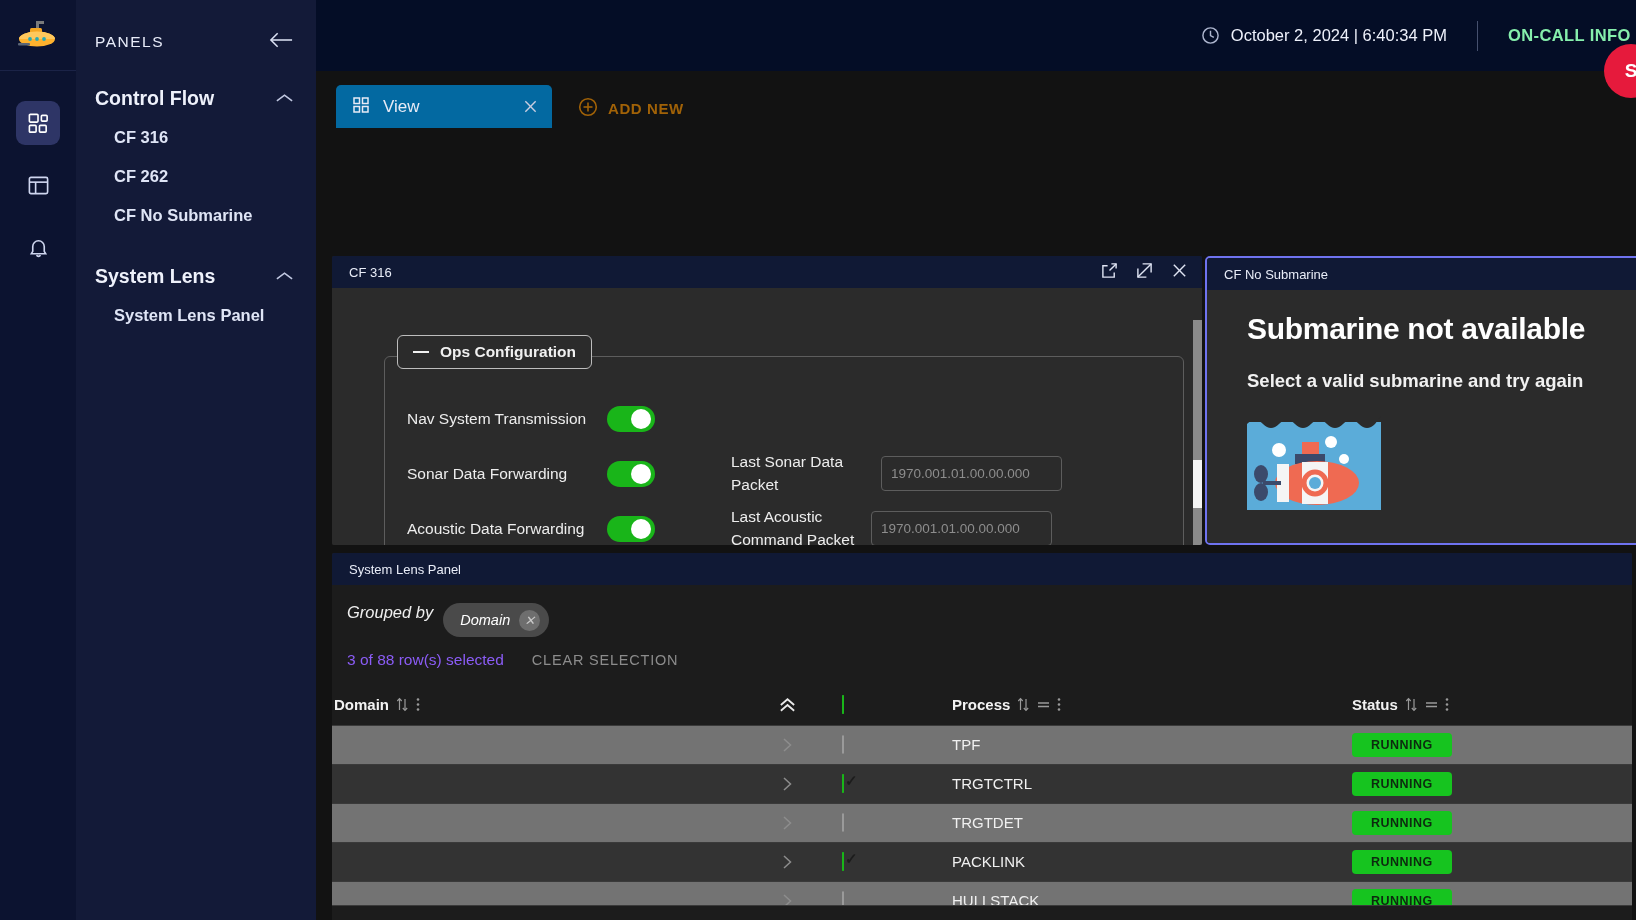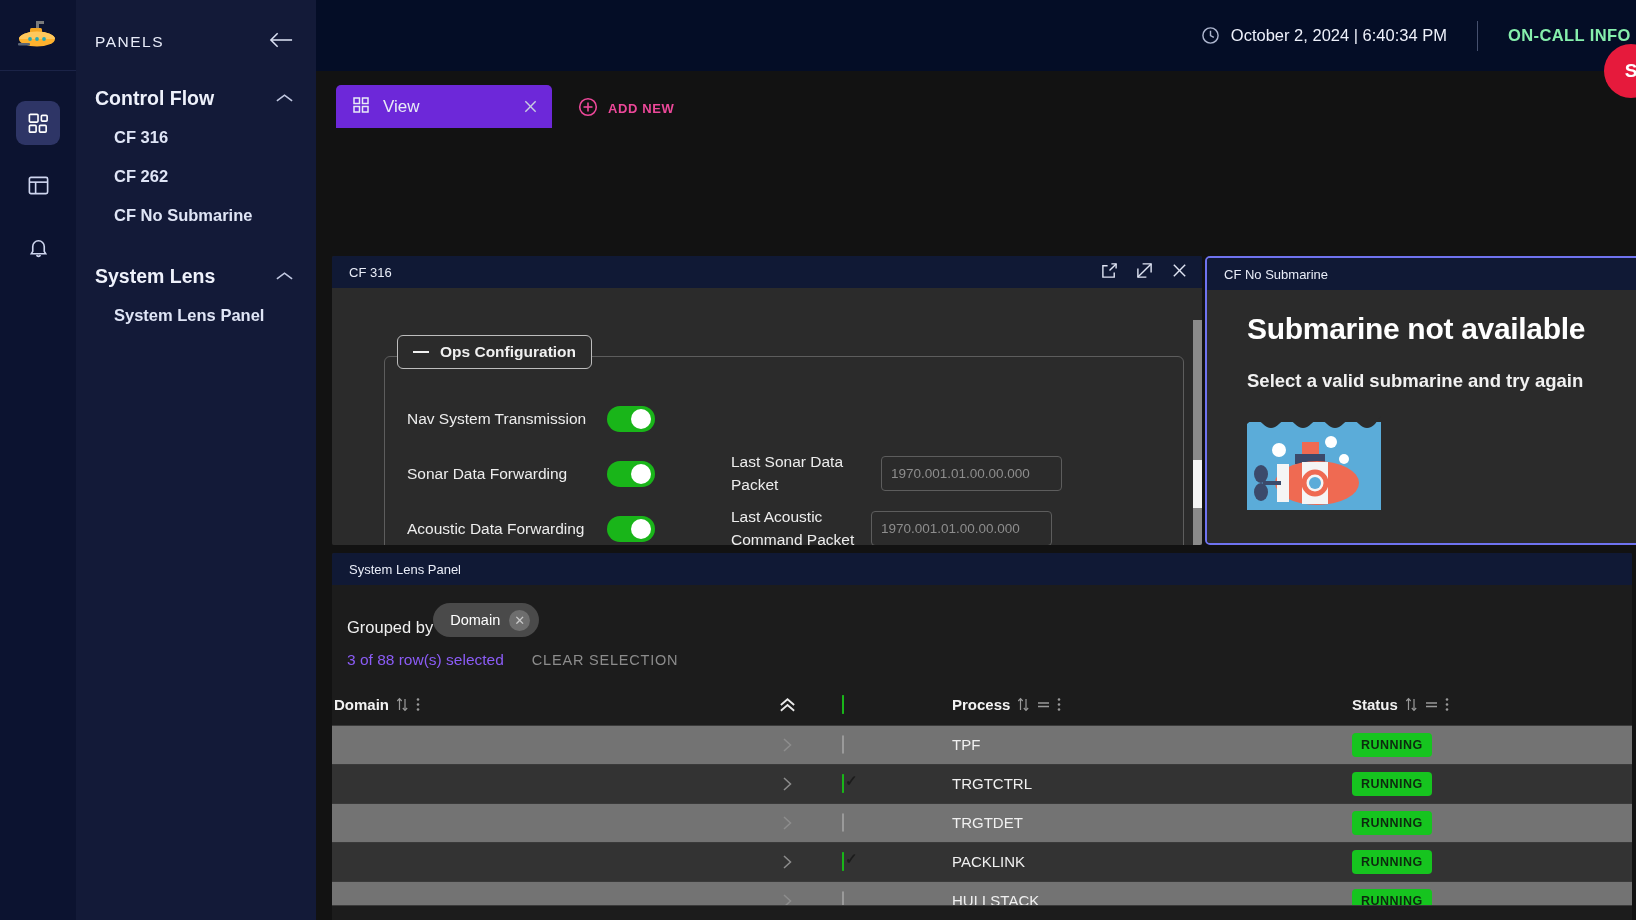--- a/index.html
+++ b/index.html
@@ -62,31 +62,31 @@
   .clockwrap { display: flex; align-items: center; gap: 11px; font-size: 16.5px; font-weight: 400; }
   .clock-icon { color:#aeb6cf; display:flex; }
   .vsep { width: 1px; height: 30px; background: #46506e; margin: 0 30px; }
   .oncall { font-size: 16.5px; font-weight: 700; letter-spacing: .4px; color:#86efac;
             white-space: nowrap; overflow: hidden; }
 
   
   .tabbar { height: 57px; background: #121212; display: flex; align-items: flex-end; padding-left: 20px; }
   .tab {
     display: flex; align-items: center; gap: 13px;
-    background: #6d28d9; color: #e8ebf6; height: 43px;
+    background: #0369a1; color: #e8ebf6; height: 43px;
     padding: 0 14px 0 17px; border-radius: 5px 5px 0 0; min-width: 216px;
     justify-content: space-between;
     margin-top: 18px;
   }
   .tab-left { display: flex; align-items: center; gap: 14px; }
   .tab-label { font-size: 17px; }
   .tab-x { color: #c8cde0; display: flex; padding-left: 26px; }
   .addnew {
     display: flex; align-items: center; gap: 10px; margin-left: 26px; margin-bottom: 8px;
-    color: #ec4899; font-size: 13px; font-weight: 700; letter-spacing: .6px;
+    color: #a16207; font-size: 15px; font-weight: 700; letter-spacing: .6px;
   }
 
   
   .panel-area { position: relative; }
 
   .panel {
     position: absolute; background: #2b2b2b; border-radius: 2px; overflow: hidden;
   }
   .panel-head {
     background: #101935; height: 32px; display: flex; align-items: center;
@@ -139,21 +139,21 @@
   }
   #cfnosub .body { background: #2b2b2b; height: 253px; padding: 22px 0 0 40px; overflow: hidden; }
   .nosub-title { font-size: 30px; font-weight: 800; color: #fff; letter-spacing: -.3px; white-space: nowrap; }
   .nosub-sub { font-size: 18.5px; font-weight: 700; color: #f1f1f1; margin-top: 24px; white-space: nowrap; }
   .sub-art { margin-top: 24px; width: 134px; height: 94px; }
 
   
   #slp { left: 16px; top: 425px; width: 1300px; height: 425px; }
   #slp .body { background: #1c1c1c; height: 393px; position: relative; }
 
-  .grouped-row { display: flex; align-items: flex-end; padding: 18px 0 0 15px; gap: 0; }
+  .grouped-row { display: flex; align-items: flex-start; padding: 18px 0 0 15px; gap: 10px; font-style: italic; }
   .grouped-label { color: #efefef; font-size: 16.5px; }
   .chip {
     background: #4a4a4a; color: #fff; border-radius: 17px; height: 34px;
     display: flex; align-items: center; gap: 9px; padding: 0 9px 0 17px; font-size: 14.5px;
   }
   .chip-x {
     width: 21px; height: 21px; border-radius: 50%; background: #6e6e6e; color: #c9c9c9;
     display: flex; align-items: center; justify-content: center; font-size: 13px;
   }
   .sel-row { display: flex; align-items: center; gap: 28px; padding: 14px 0 0 15px; }
@@ -183,21 +183,21 @@
   }
   .cb.indet {
     background: #19b519; border-color: #19b519; position: relative; height: 16px;
   }
   .cb.indet::after {
     content: ""; position: absolute; left: 3px; top: 6px; width: 9px; height: 2.4px; background: #1c1c1c;
   }
   .badge {
     display: inline-flex; align-items: center; justify-content: center;
     background: #16c41f; color: #0d2a0f; font-size: 12.5px; font-weight: 700;
-    letter-spacing: .5px; border-radius: 4px; padding: 5px 9px;
+    letter-spacing: .5px; border-radius: 4px; padding: 5px 19px;
   }
   .collapse-all { color:#e9e9e9; display:flex; justify-content:center; }
 
   .pager {
     position: absolute; left: 0; right: 0; bottom: 0; height: 72px;
     background: #1c1c1c; display: flex; align-items: center; padding-left: 15px; gap: 14px;
   }
 
   .fab {
     position: absolute; right: -22px; bottom: 30px; width: 54px; height: 54px;

